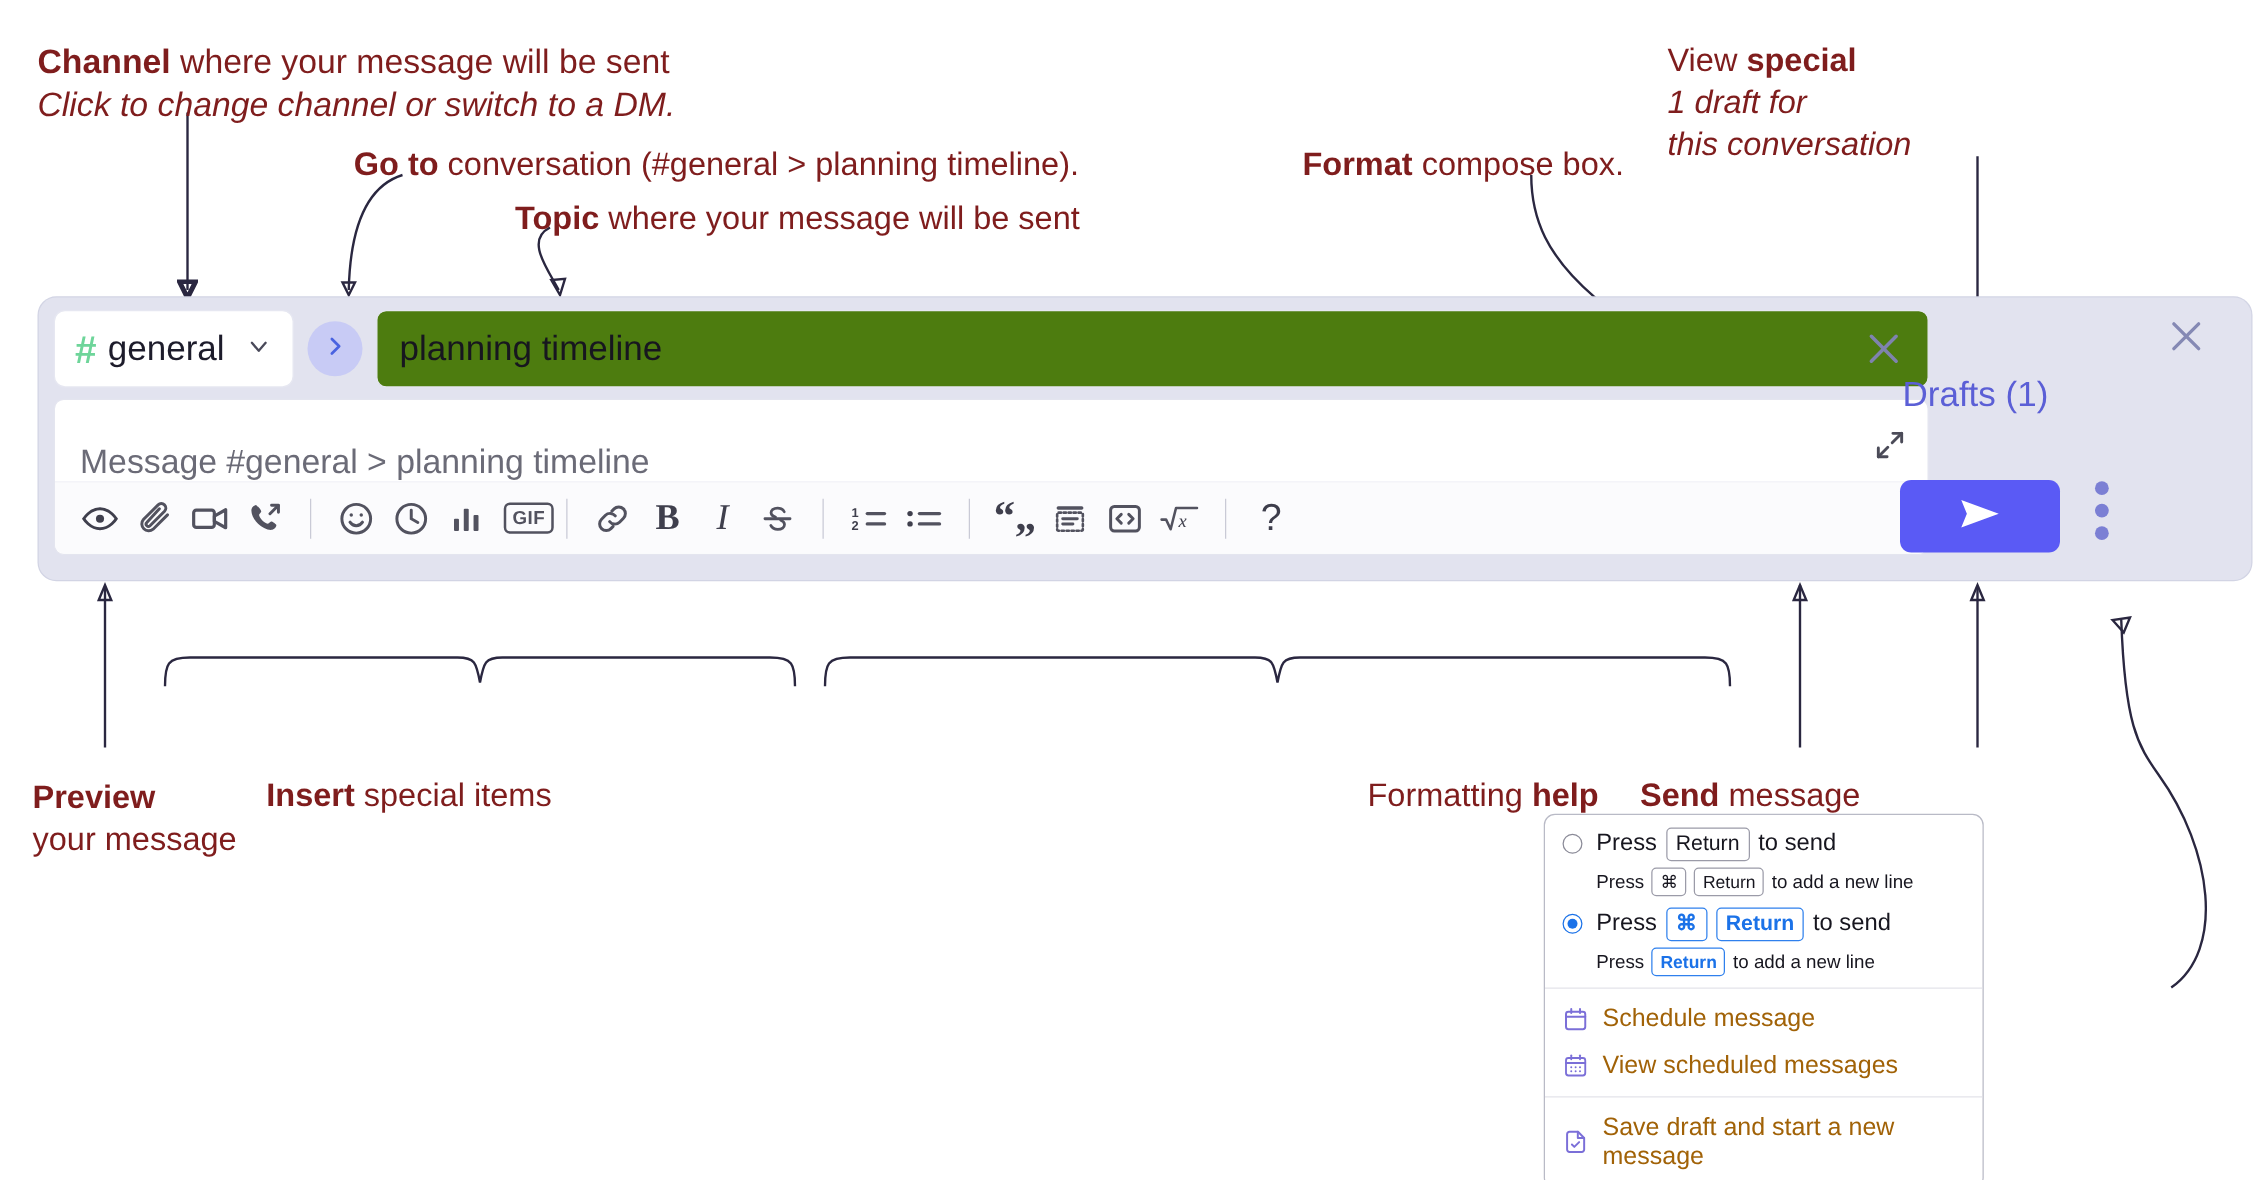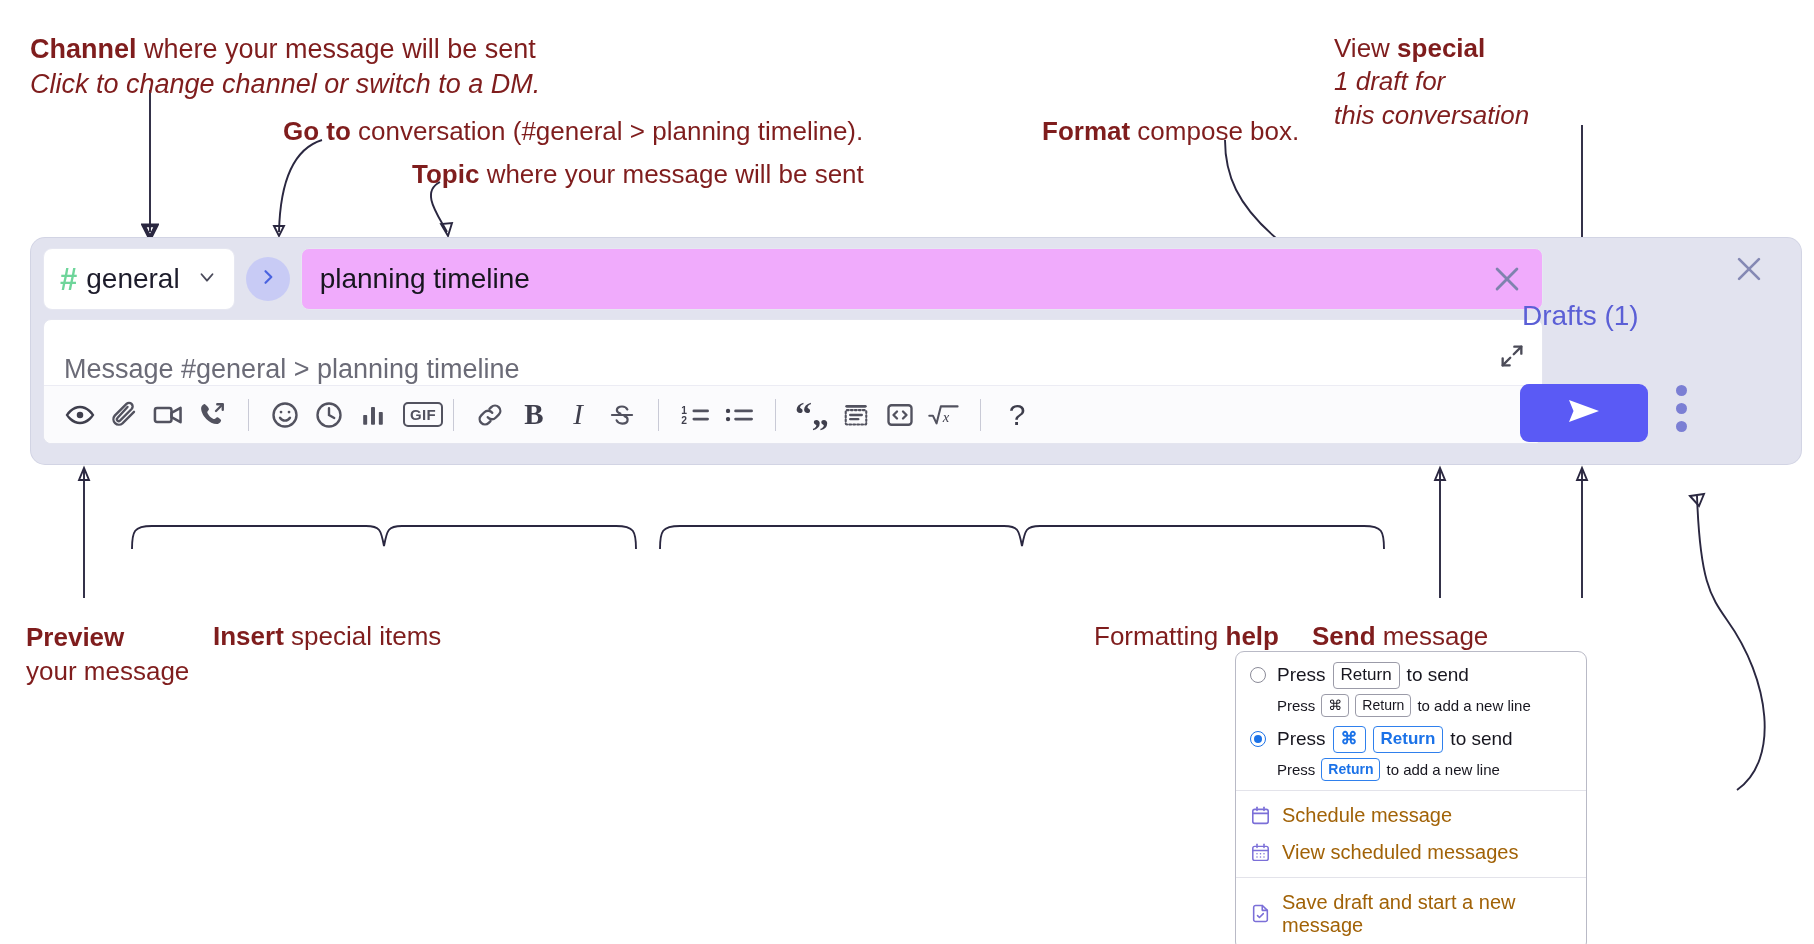--- a/index.html
+++ b/index.html
@@ -42,21 +42,21 @@
     border:1px solid #e6e7f1;
   }
   .hash{color:#6ed59a;font-weight:700;font-size:31px;line-height:1;letter-spacing:-1px;}
   .chan-name{font-size:28px;color:#1d1c2b;}
   .caret{margin-left:6px;color:#4a4a5a;}
   .goto-btn{
     width:44px;height:44px;border-radius:50%;background:#c8cbf5;
     margin:0 11px;display:flex;align-items:center;justify-content:center;flex:none;
   }
   .topic-field{
-    flex:1;height:62px;background:#f0abfc;border-radius:8px;border:1px solid #e6e7f1;
+    flex:1;height:62px;background:#4d7c0f;border-radius:8px;border:1px solid #e6e7f1;
     display:flex;align-items:center;padding:0 18px;box-sizing:border-box;
   }
   .topic-text{font-size:28px;color:#17161f;flex:1;}
   .topic-clear{color:#7f83ae;display:flex;align-items:center;}
 
   
   .msg-box{
     margin-top:9px;background:#ffffff;border:1px solid #e4e5ef;border-radius:8px;
     height:125px;position:relative;box-sizing:border-box;
   }

